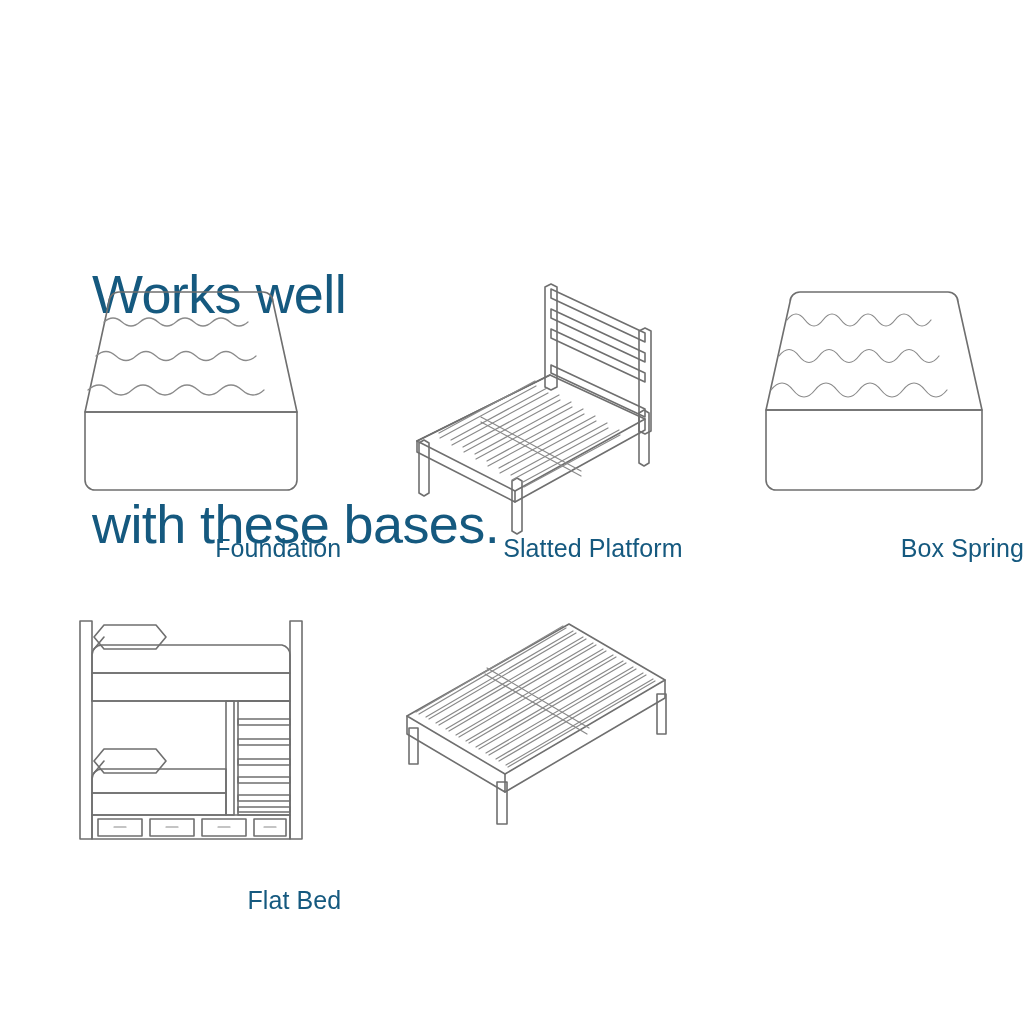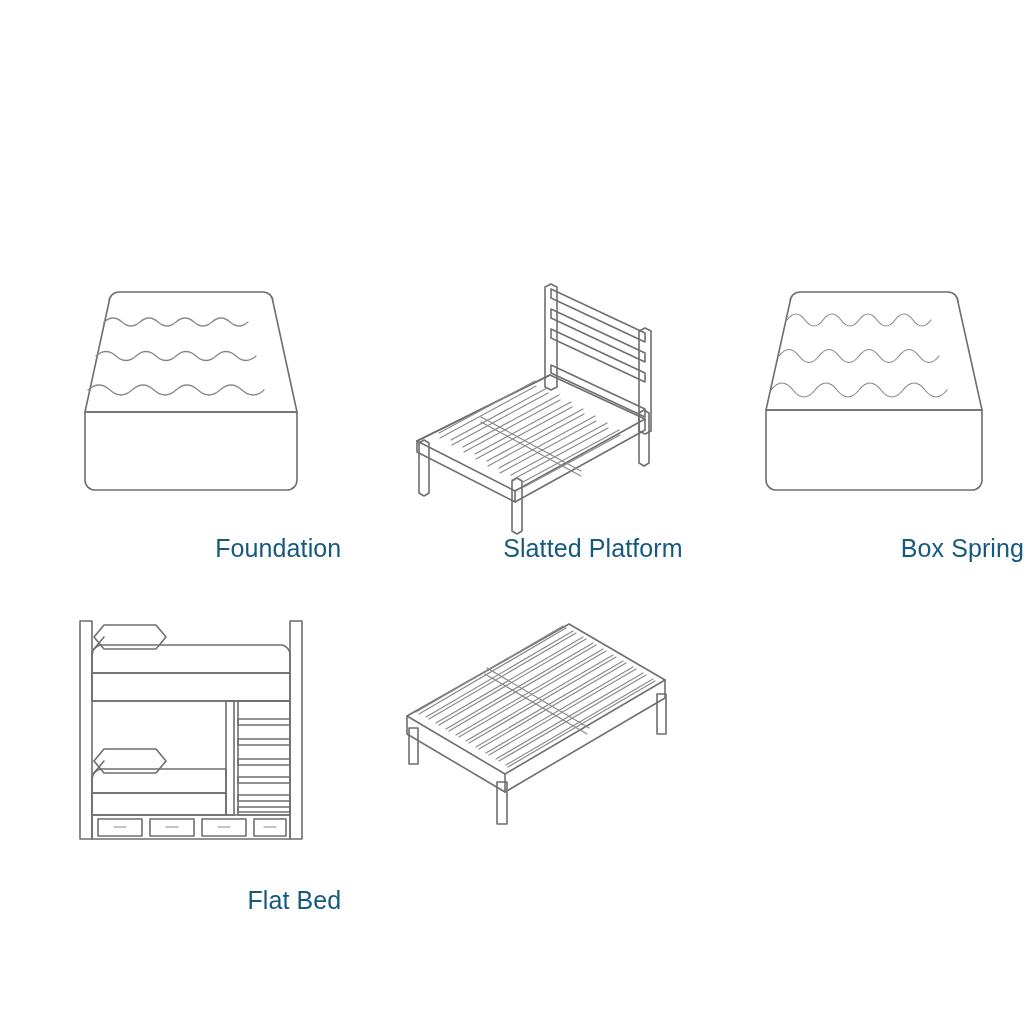--- a/index.html
+++ b/index.html
@@ -86,20 +86,24 @@
     stroke-width: 1.2;
     stroke-linejoin: round;
     stroke-linecap: round;
   }
 </style>
 </head>
 <body>
 
 <div class="page">
 
+  <h1 class="headline">
+    <span class="line">Works well</span>
+    <span class="line">with these bases.</span>
+  </h1>
 
   <div class="grid">
 
     <div class="cell">
       <div class="art">
         <svg width="260" height="220" viewBox="0 0 260 220" aria-hidden="true">
 
           <path class="ln" d="M58 8 H202 a10 10 0 0 1 10 10 L236 128 H24 L48 18 a10 10 0 0 1 10 -10 Z"></path>
 
           <path class="ln-thin" d="M45 38 q9 -8 18 0 t18 0 t18 0 t18 0 t18 0 t18 0 t18 0 t18 0" transform="translate(-2,0)"></path>

